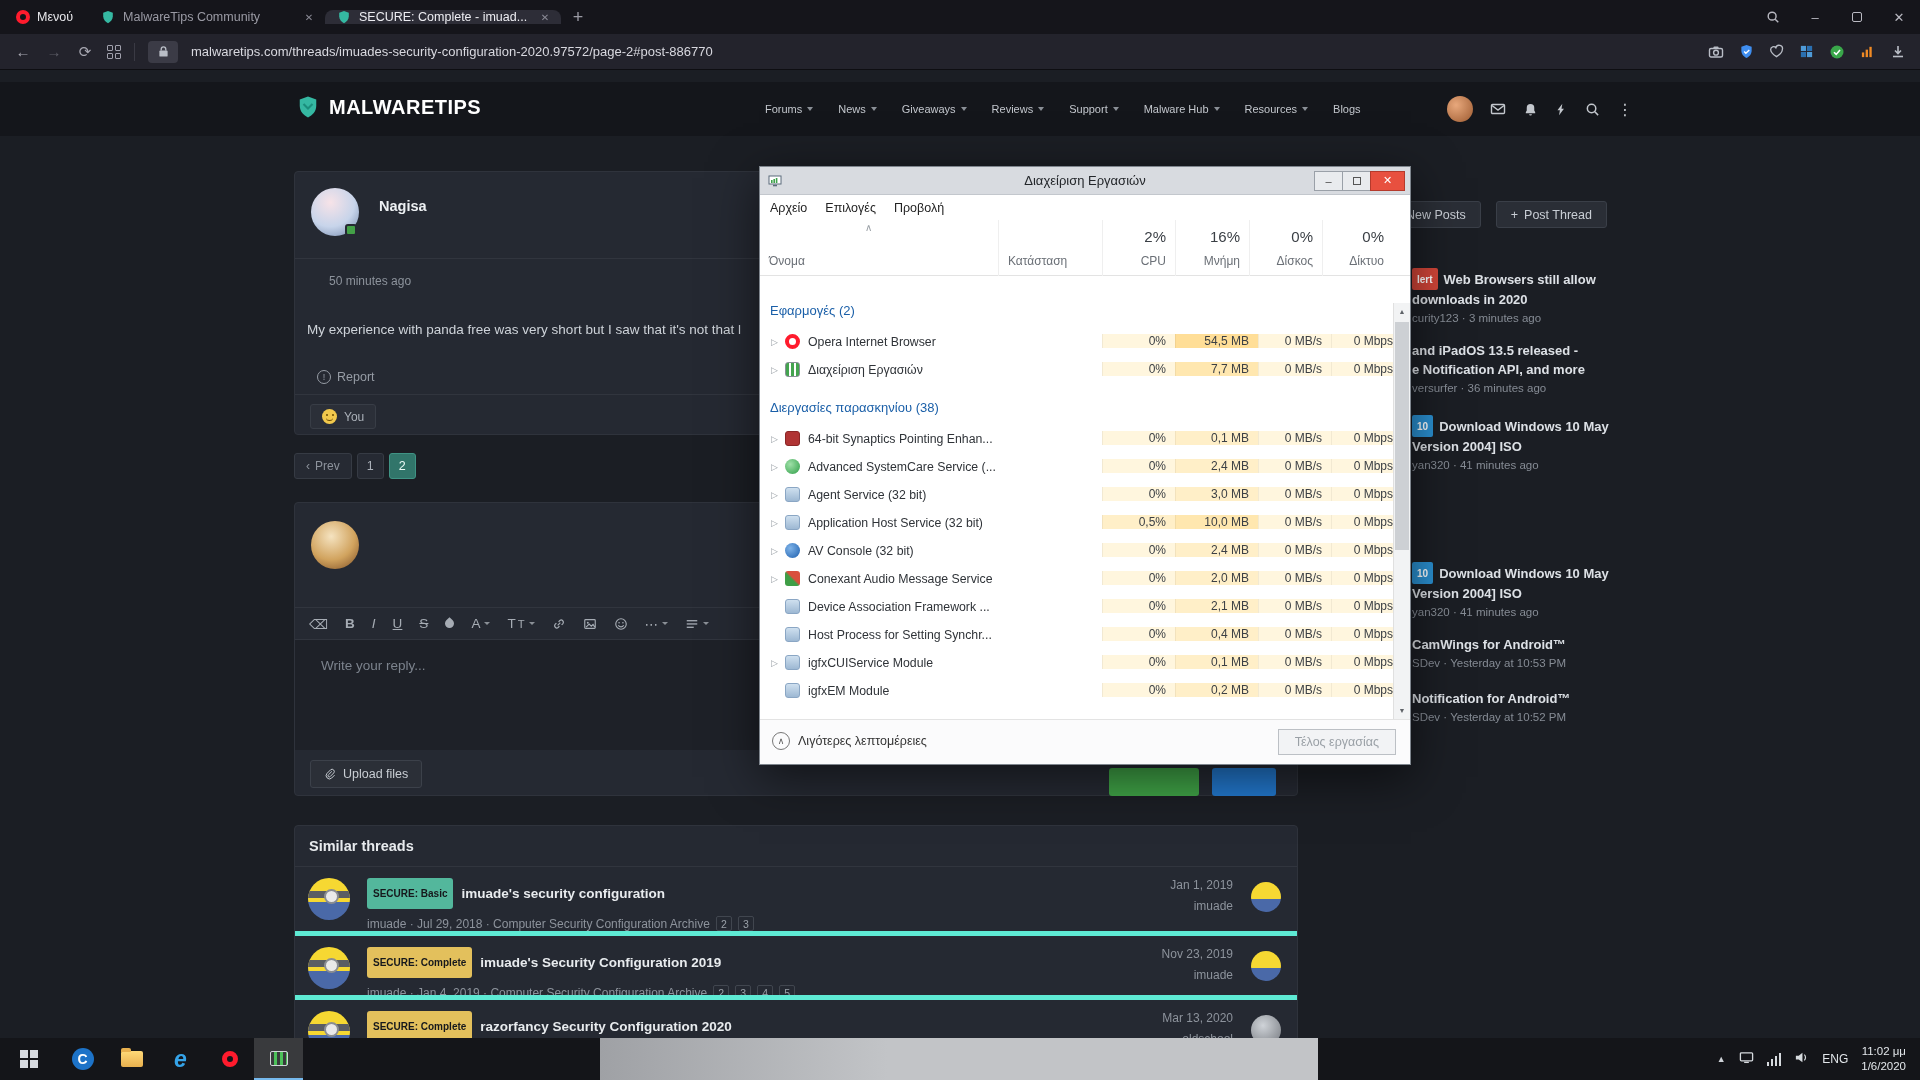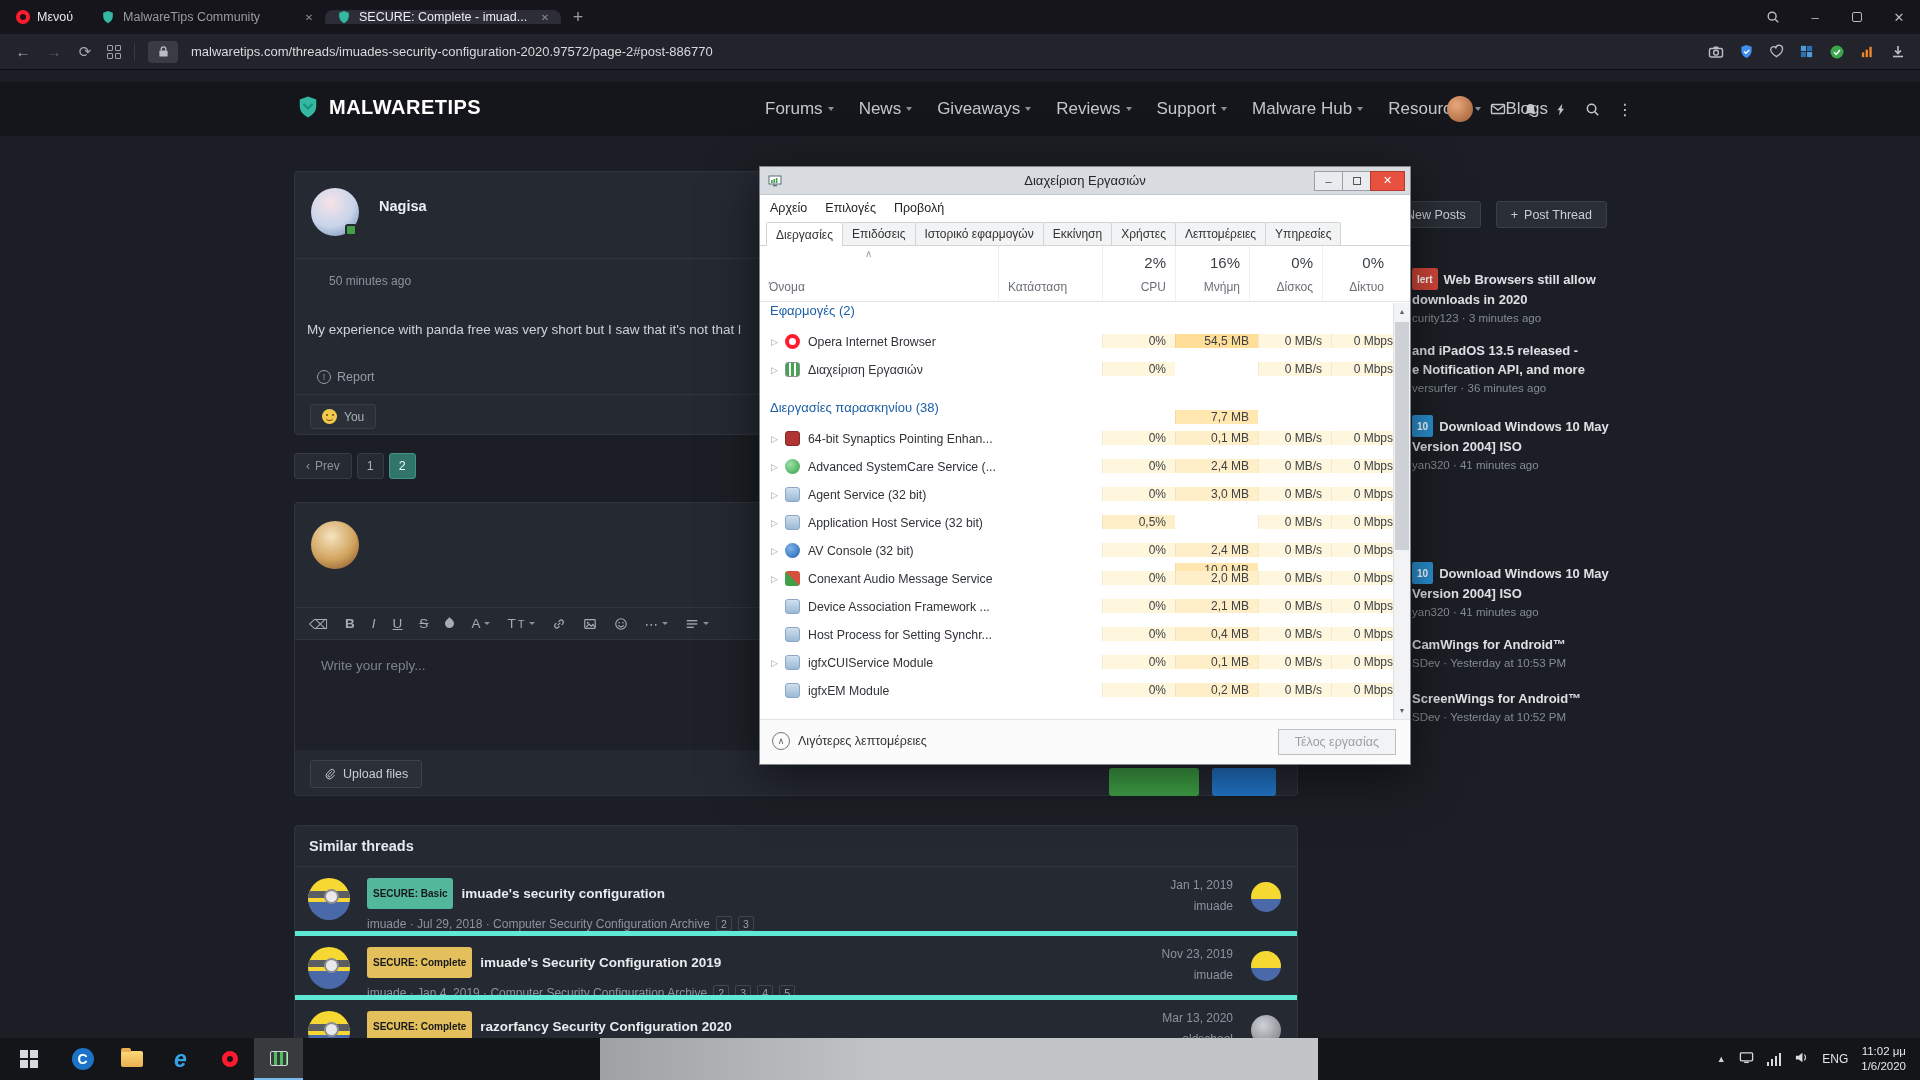--- a/index.html
+++ b/index.html
@@ -37,21 +37,21 @@
   .url-text { color:#d8d8df; font-size:13px; }
   .addr-right { margin-left:auto; display:flex; align-items:center; gap:15px; color:#b9bdc6; }
   .addr-right span { display:flex; }
 
   
   .forum { position:absolute; left:0; top:82px; width:1920px; height:968px; background:#1b1e24; overflow:hidden; }
   .forum-header { position:absolute; left:0; top:0; width:100%; height:54px; background:#14161b; }
   .logo { position:absolute; left:296px; top:13px; display:flex; align-items:center; gap:9px; }
   .logo-text { color:#fff; font-weight:bold; font-size:20px; letter-spacing:.5px; }
   .forum-nav { position:absolute; left:765px; top:0; height:54px; display:flex; align-items:center; gap:25px; }
-  .nav-item { display:flex; align-items:center; gap:5px; color:#c3c7cd; font-size:17px; white-space:nowrap; }
+  .nav-item { display:flex; align-items:center; gap:5px; color:#c3c7cd; font-size:11px; white-space:nowrap; }
   .caret { width:0; height:0; border-left:3.5px solid transparent; border-right:3.5px solid transparent;
            border-top:4px solid #8a8f96; }
   .hdr-icons { position:absolute; left:1447px; top:0; height:54px; display:flex; align-items:center; gap:17px; color:#c3c7cd; }
   .hdr-icons span { display:flex; }
   .hdr-avatar { width:26px; height:26px; border-radius:50%; background:radial-gradient(circle at 35% 35%, #e8a87c, #9c5a30); }
   .dots { font-size:16px; color:#c3c7cd; }
 
   .top-actions { position:absolute; left:1329px; top:71px; display:flex; gap:15px;margin-top:48px; }
   .icon-btn { width:29px; height:27px; background:#2a2e36; border:1px solid #3a3f48; border-radius:3px;
               display:flex; align-items:center; justify-content:center; color:#aab0b8; }
@@ -183,21 +183,21 @@
   .tm-row { display:flex; height:28px; align-items:flex-start; }
   .tm-row.tm-group { height:31px; }
   .tm-row.tm-gap { height:10px; }
   .tm-cell { flex:none; display:flex; align-items:center; overflow:hidden; }
   .c-name { width:238px; padding-left:6px; }
   .c-status { width:104px; border-left:1px solid #f2f2f2; }
   .c-cpu { width:73px; } .c-mem { width:83px; } .c-disk { width:73px; } .c-net { width:71px; }
   .c-cpu, .c-mem, .c-disk, .c-net { justify-content:flex-end; padding-right:9px;
         border-left:1px solid rgba(0,0,0,.05); font-size:12px; color:#3c4045; }
   .lv0 { background:#fff6de; } .lv1 { background:#ffefc8; }
-  .lv2 { background:#ffe7af;margin-top:48px; } .lv3 { background:#ffde97; }
+  .lv2 { background:#ffe7af; } .lv3 { background:#ffde97; }
   .tm-arrow { width:17px; color:#9aa0a6; font-size:9px; flex:none; text-align:center; }
   .tm-icon { width:15px; height:15px; border-radius:3px; margin:0 8px 0 2px; flex:none; }
   .ic-generic { background:linear-gradient(#cfe0ef,#9db8d3); border:1px solid #8aa6c4; }
   .ic-opera { background:transparent; border:4px solid #ff1b2d; border-radius:50%; }
   .ic-taskmgr { background:repeating-linear-gradient(90deg,#44a44f 0 3px,#fff 3px 5px); border:1px solid #8a9098; }
   .ic-synaptics { background:#b03434; border:1px solid #8a2626; }
   .ic-asc { background:radial-gradient(circle at 35% 35%, #9fe0a8, #2f9e47); border-radius:50%; }
   .ic-av { background:radial-gradient(circle at 35% 35%, #7fb3e8, #1d5fae); border-radius:50%; }
   .ic-conexant { background:linear-gradient(45deg, #3f9e46 45%, #d94f3d 55%); }
   .tm-label { font-size:12.3px; color:#2f3338; white-space:nowrap; }
@@ -605,21 +605,21 @@
         <div class="sb-item">
           <div class="sb-line1"><span class="sb-badge" style="background: rgb(42, 143, 208);">10</span><span>Download Windows 10 May</span></div>
           <div class="sb-line2">Version 2004] ISO</div>
           <div class="sb-meta">yan320 · 41 minutes ago</div>
         </div>
         <div class="sb-item">
           <div class="sb-line1"><span>CamWings for Android™</span></div>
           <div class="sb-meta">SDev · Yesterday at 10:53 PM</div>
         </div>
         <div class="sb-item">
-          <div class="sb-line1"><span>ScreenWings for Android™</span></div>
+          <div class="sb-line1"><span>Notification for Android™</span></div>
           <div class="sb-meta">SDev · Yesterday at 10:52 PM</div>
         </div>
       </div>
   </div>
 
   <div class="tm-window">
     <div class="tm-titlebar">
       <span class="tm-appicon">
         <svg width="14" height="14" viewBox="0 0 14 14">
             <rect x="1" y="2" width="12" height="8" fill="#fff" stroke="#5a6b7a"></rect>
@@ -635,29 +635,20 @@
         <span class="tm-cap">
             <span class="maxbox2"></span>
           </span>
         <span class="tm-cap close">✕</span>
       </span>
     </div>
     <div class="tm-menubar">
         <div class="tm-menu-item">Αρχείο</div>
         <div class="tm-menu-item">Επιλογές</div>
         <div class="tm-menu-item">Προβολή</div>
-      </div>
-    <div class="tm-tabs">
-        <div class="tm-tab active">Διεργασίες</div>
-        <div class="tm-tab">Επιδόσεις</div>
-        <div class="tm-tab">Ιστορικό εφαρμογών</div>
-        <div class="tm-tab">Εκκίνηση</div>
-        <div class="tm-tab">Χρήστες</div>
-        <div class="tm-tab">Λεπτομέρειες</div>
-        <div class="tm-tab">Υπηρεσίες</div>
       </div>
     <div class="tm-colhdr">
       <div class="hcell hc-name">
         <span class="sort-caret">∧</span>
         <span class="hdr-label lab-left">Όνομα</span>
       </div>
       <div class="hcell hc-status">
         <span class="hdr-label lab-left">Κατάσταση</span>
       </div>
       <div class="hcell hc-cpu">

